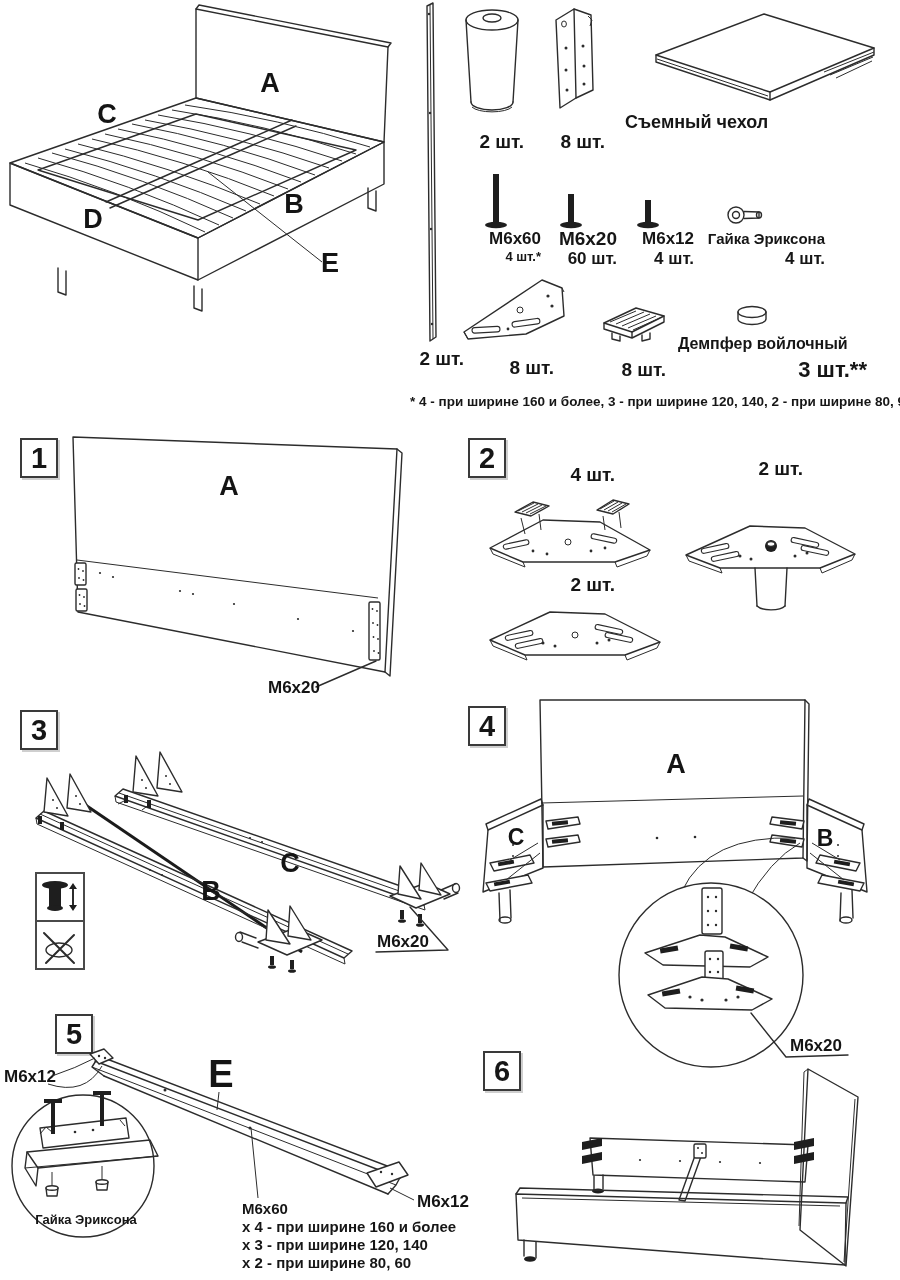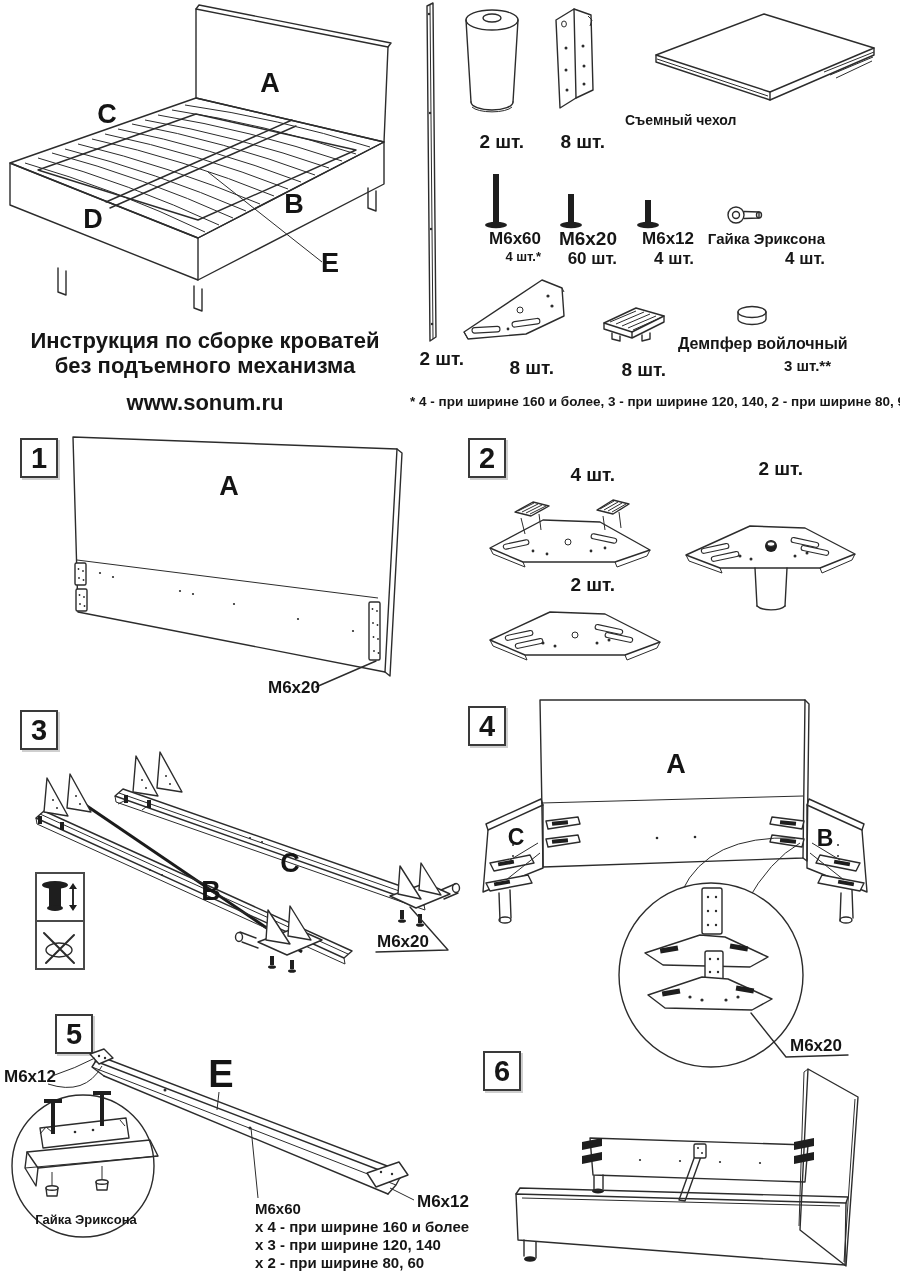--- a/index.html
+++ b/index.html
@@ -58,23 +58,20 @@
     <path class="thin" d="M25,163 Q115,189 205,232"></path>
     <path class="ln" d="M292,120 L106,202 M296,126 L110,208"></path>
     <path class="thin" d="M322,262 L208,172"></path>
     <text x="270" y="92" font-size="27" text-anchor="middle">A</text>
     <text x="107" y="123" font-size="27" text-anchor="middle">C</text>
     <text x="93" y="228" font-size="27" text-anchor="middle">D</text>
     <text x="294" y="213" font-size="27" text-anchor="middle">B</text>
     <text x="330" y="272" font-size="27" text-anchor="middle">E</text>
   </svg>
 
-  <div class="lbl title-line abs" style="left:20px;top:328px;width:370px">Инструкция по сборке кроватей</div>
-  <div class="lbl title-line abs" style="left:20px;top:353px;width:370px">без подъемного механизма</div>
-  <div class="lbl title-line abs" style="left:20px;top:390px;width:370px">www.sonum.ru</div>
 
   <svg class="abs" style="left:415px;top:0" width="48" height="345" viewBox="0 0 48 345">
     <path class="ln" d="M12,6 L18,3 L21,337 L15,341 Z"></path>
     <path class="thin" d="M15,5 L18,339"></path>
     <circle class="hole" cx="14" cy="14" r="1.2"></circle>
       <circle class="hole" cx="15" cy="113" r="1.2"></circle>
     <circle class="hole" cx="16" cy="229" r="1.2"></circle>
       <circle class="hole" cx="17" cy="324" r="1.2"></circle>
   </svg>
   <div class="lbl qty abs" style="left:400px;top:348px;width:64px">2 шт.</div>
@@ -102,21 +99,21 @@
   </svg>
   <div class="lbl qty abs" style="left:545px;top:131px;width:60px">8 шт.</div>
 
   <svg class="abs" style="left:648px;top:8" width="235" height="112" viewBox="0 0 235 112">
     <path class="ln" d="M8,47 L116,6 L226,40 L122,84 Z"></path>
     <path class="ln" d="M8,47 L8,54 L122,92 L226,47 L226,40"></path>
     <path class="ln" d="M122,84 L122,92"></path>
     <path class="thin" d="M226,44 L176,64 M225,49 L182,67 M224,53 L188,70"></path>
     <path class="thin" d="M9,51 L120,88"></path>
   </svg>
-  <div class="lbl abs" style="left:625px;top:112px;font-size:14px">Съемный чехол</div>
+  <div class="lbl abs" style="left:625px;top:112px;font-size:18px">Съемный чехол</div>
 
   <svg class="abs" style="left:478px;top:172px" width="40" height="58" viewBox="0 0 40 58">
     <rect class="dk" x="15" y="2" width="6" height="50"></rect>
     <ellipse class="dk" cx="18" cy="53" rx="11" ry="3.2"></ellipse>
   </svg>
   <div class="lbl ctr abs" style="left:455px;top:229px;width:86px;font-size:17px;line-height:20px">М6х60</div>
   <div class="lbl ctr abs" style="left:455px;top:249px;width:86px;font-size:13px">4 шт.*</div>
 
   <svg class="abs" style="left:553px;top:192px" width="40" height="38" viewBox="0 0 40 38">
     <rect class="dk" x="15" y="2" width="6" height="30"></rect>
@@ -159,21 +156,21 @@
     <path class="ln" d="M6,20 L6,26 L34,35 L66,19 L66,13 M34,29 L34,35"></path>
     <path class="ln" d="M14,30 L14,36 L22,38 L22,33 M44,32 L44,38 L52,36 L52,30"></path>
   </svg>
   <div class="lbl qty abs" style="left:602px;top:359px;width:64px">8 шт.</div>
 
   <svg class="abs" style="left:733px;top:303px" width="40" height="28" viewBox="0 0 40 28">
     <ellipse class="ln" cx="19" cy="9" rx="14" ry="5.5"></ellipse>
     <path class="ln" d="M5,9 L5,16 A 14,5.5 0 0 0 33,16 L33,9"></path>
   </svg>
   <div class="lbl ctr abs" style="left:678px;top:335px;width:152px;font-size:16px">Демпфер войлочный</div>
-  <div class="lbl ctr abs" style="left:679px;top:357px;width:152px;font-size:15px">3 шт.**</div>
+  <div class="lbl ctr abs" style="left:715px;top:357px;width:152px;font-size:22px">3 шт.**</div>
 
   <div class="lbl foot abs" style="left:410px;top:394px;width:480px">* 4 - при ширине 160 и более, 3 - при ширине 120, 140, 2 - при ширине 80, 90.</div>
 
   <div class="stepnum" style="left:20px;top:438px">
       <span>1</span>
     </div>
   <svg class="abs" style="left:58px;top:425px" width="352" height="285" viewBox="0 0 352 285">
     <path class="ln" d="M15,12 L339,24 L327,247 L20,187 Z"></path>
     <path class="ln" d="M339,24 L344,28 L332,251 L327,247"></path>
     <path class="thin" d="M19,135 L320,173"></path>
@@ -460,21 +457,21 @@
     <ellipse class="wh" cx="52" cy="178" rx="6" ry="2.2"></ellipse>
     <path class="wh" d="M96,172 L108,172 L107,180 L97,180 Z"></path>
     <ellipse class="wh" cx="102" cy="172" rx="6" ry="2.2"></ellipse>
     <text x="86" y="214" font-size="13" text-anchor="middle">Гайка Эриксона</text>
 
     <path class="thin" d="M258,188 L251,118"></path>
 
     <path class="thin" d="M414,190 L390,178"></path>
     <text x="417" y="197" font-size="17">M6x12</text>
   </svg>
-  <div class="lbl notes abs" style="left:255px;top:1200px">
+  <div class="lbl notes abs" style="left:242px;top:1200px">
     <div>M6x60</div>
     <div>x 4 - при ширине 160 и более</div>
     <div>x 3 - при ширине 120, 140</div>
     <div>x 2 - при ширине 80, 60</div>
   </div>
 
   <div class="stepnum" style="left:483px;top:1051px">
       <span>6</span>
     </div>
   <svg class="abs" style="left:460px;top:1040px" width="440" height="240" viewBox="0 0 440 240">

